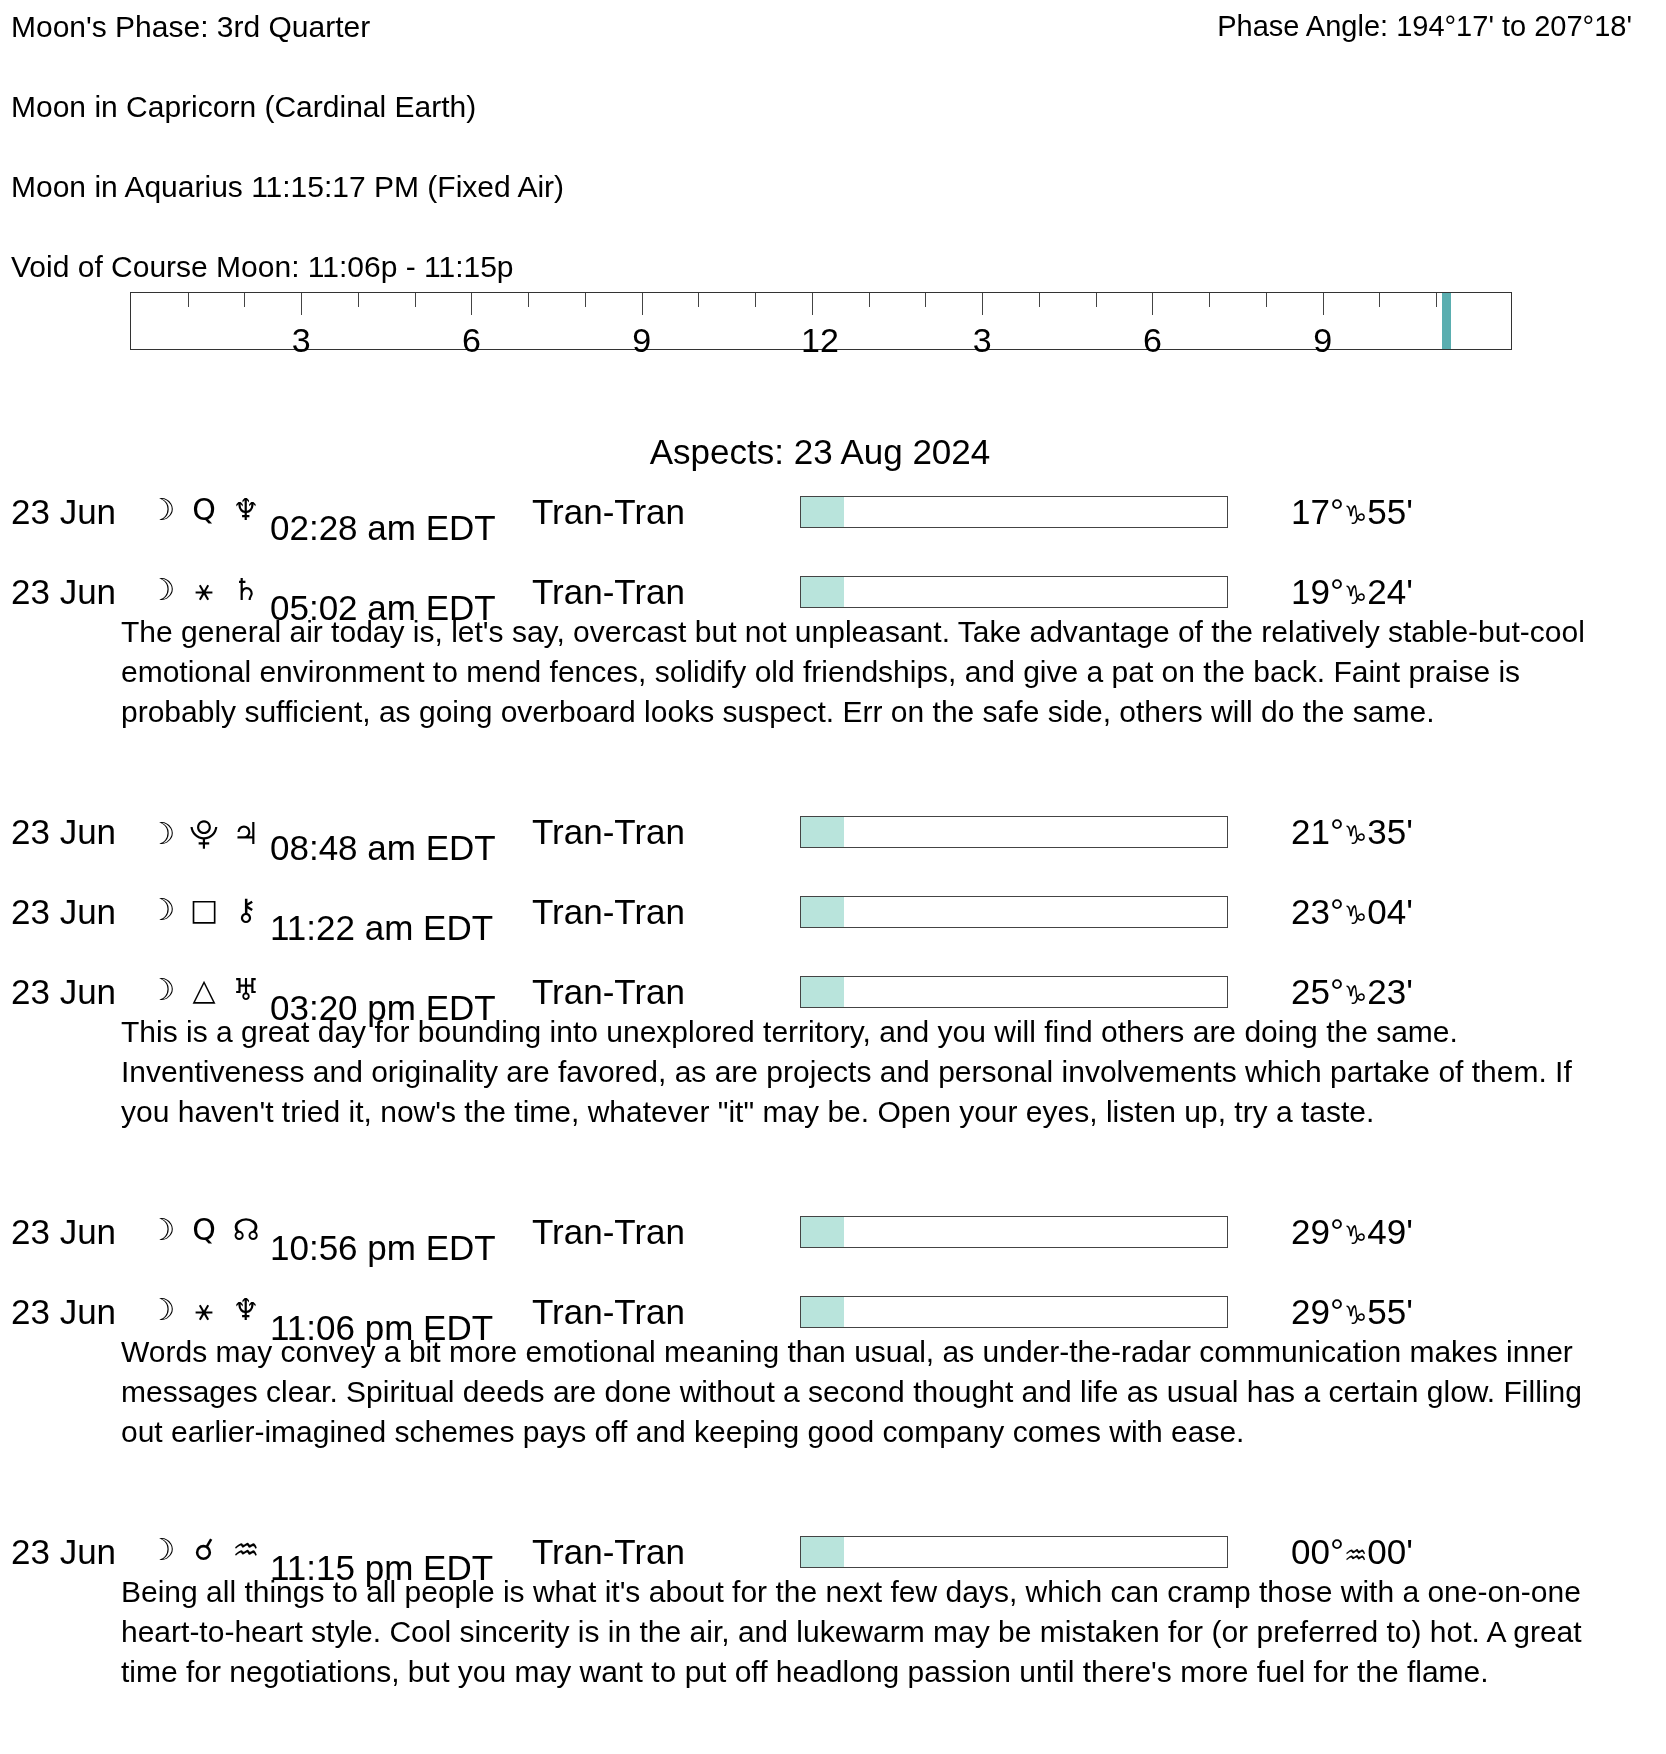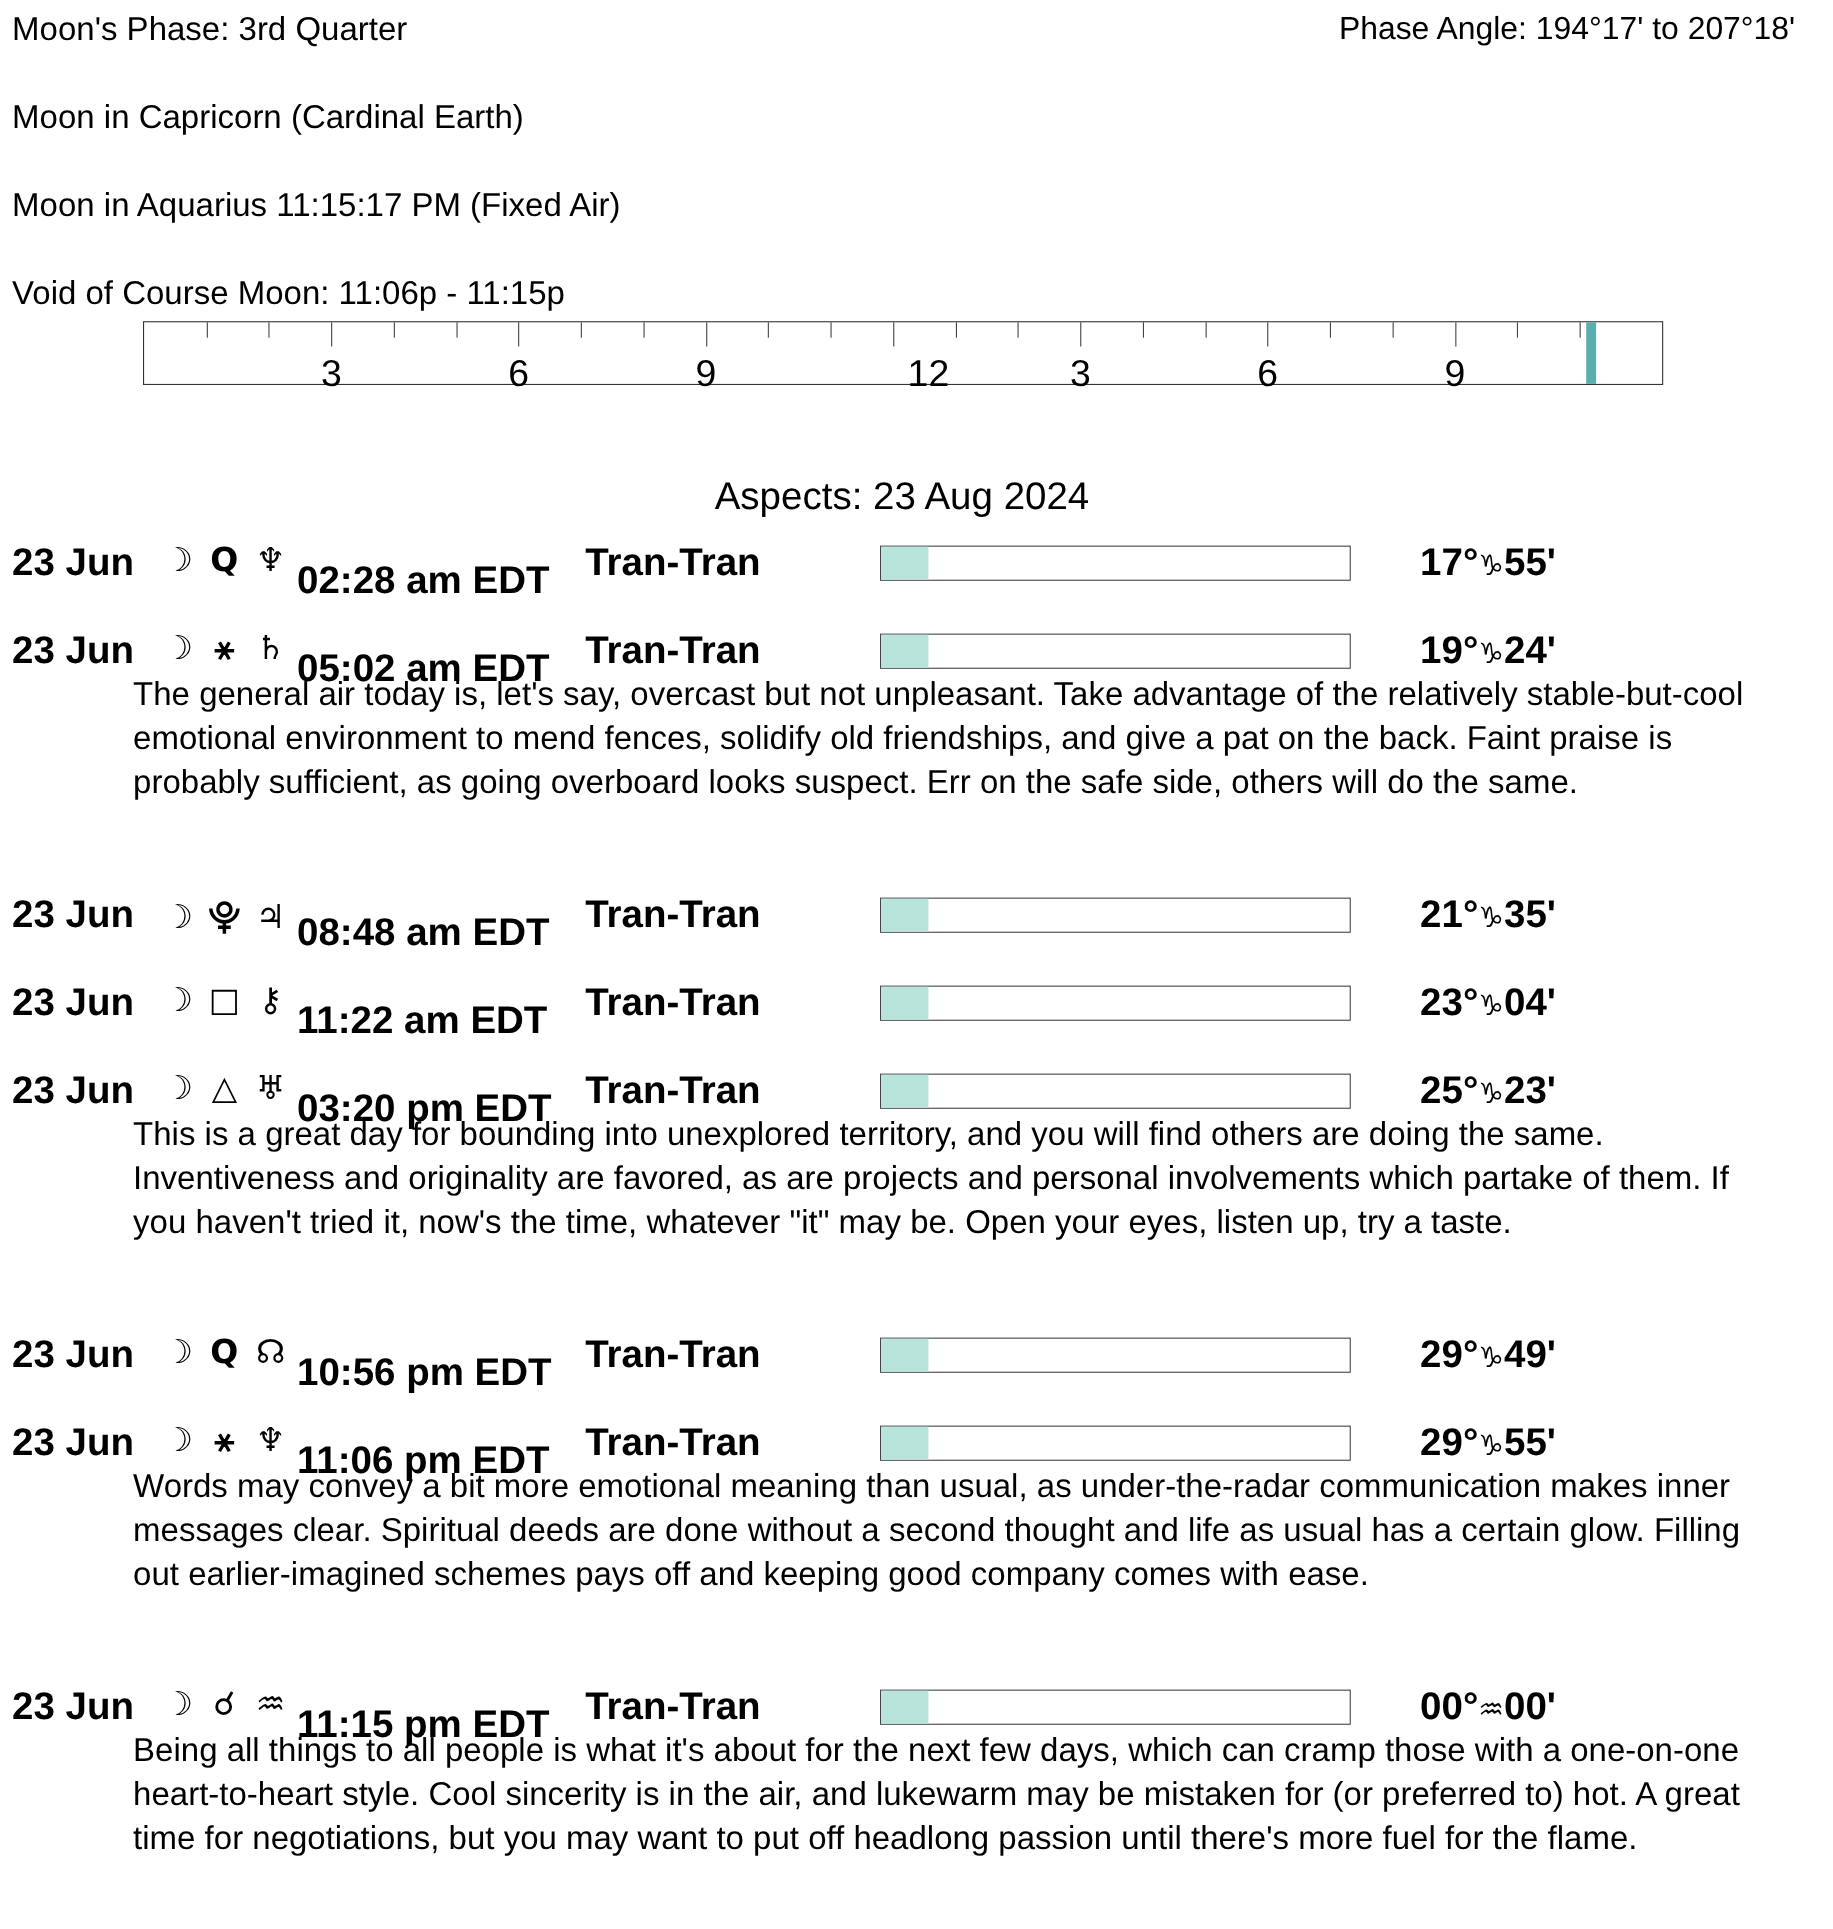--- a/index.html
+++ b/index.html
@@ -13,21 +13,21 @@
   #timeline {
     position: absolute; left: 130px; top: 292px; width: 1382px; height: 58px;
     border: 1.5px solid #333; box-sizing: border-box; background: #fff;
   }
   .tick { position: absolute; top: 0; width: 1px; background: #444; }
   .tick.minor { height: 14px; }
   .tick.major { height: 22px; }
   .tlabel { position: absolute; top: 28px; font-size: 34px; transform: translateX(-50%); }
   #void-marker { position: absolute; top: 0; bottom: 0; width: 9px; background: #5aaeb0; }
   #aspects-heading { left: 0; width: 1640px; text-align: center; top: 432px; font-size: 35px; }
-  .row { position: absolute; left: 11px; height: 40px; width: 1640px; font-weight: bold; }
+  .row { position: absolute; left: 11px; height: 40px; width: 1640px; }
   .row .date { position: absolute; left: 0; top: 0; }
   .row .glyphs { position: absolute; left: 130px; top: 0; font-family: "DejaVu Sans", sans-serif; font-size: 30px; }
   .row .glyphs span { display: inline-block; width: 42px; text-align: center; }
   .row .time { position: absolute; left: 259px; top: 16px; }
   .row .type { position: absolute; left: 521px; top: 0; }
   .row .bar {
     position: absolute; left: 789px; top: 4px; width: 428px; height: 32px;
     border: 1.5px solid #444; box-sizing: border-box; background: #fff;
   }
   .row .bar .fill { position: absolute; left: 0; top: 0; bottom: 0; background: #b9e4dc; }
@@ -68,21 +68,21 @@
     <div class="tick minor" style="left: 964.733px;"></div>
     <div class="tick major" style="left: 1021.48px;"></div>
     <div class="tick minor" style="left: 1078.23px;"></div>
     <div class="tick minor" style="left: 1134.98px;"></div>
     <div class="tick major" style="left: 1191.73px;"></div>
     <div class="tick minor" style="left: 1248.48px;"></div>
     <div class="tick minor" style="left: 1305.23px;"></div>
     <div class="tlabel" style="left: 170.247px;">3</div>
     <div class="tlabel" style="left: 340.494px;">6</div>
     <div class="tlabel" style="left: 510.741px;">9</div>
-    <div class="tlabel" style="left: 713px; text-align: right;">12</div>
+    <div class="tlabel" style="left: 689px; text-align: right;">12</div>
     <div class="tlabel" style="left: 851.235px;">3</div>
     <div class="tlabel" style="left: 1021.48px;">6</div>
     <div class="tlabel" style="left: 1191.73px;">9</div>
   </div>
 
 <div class="abs" id="aspects-heading">Aspects: 23 Aug 2024</div>
 
 <div id="aspect-list">
     <div class="row" style="top: 492px;">
       <span class="date">23 Jun</span>

